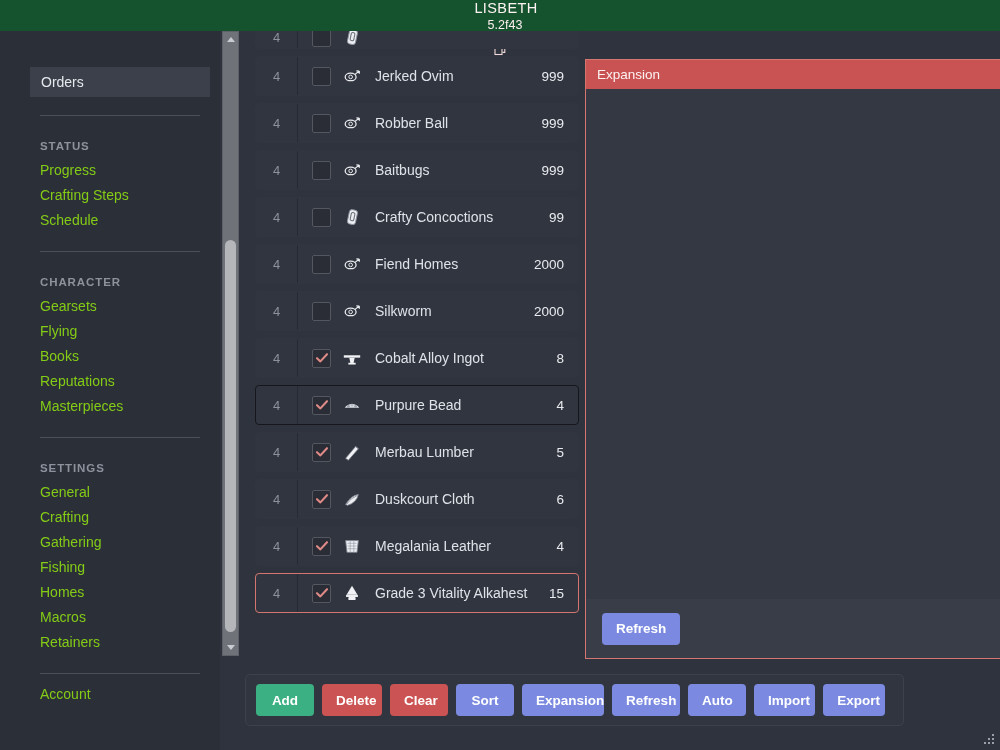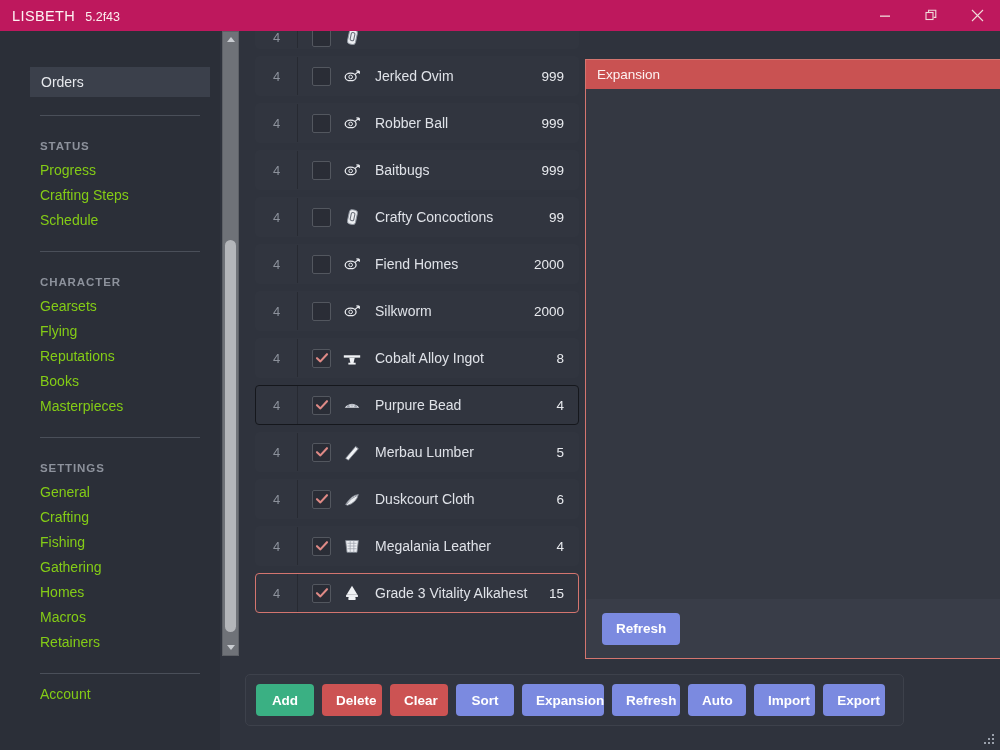--- a/index.html
+++ b/index.html
@@ -12,22 +12,22 @@
   }
   #app {
     position: relative;
     width: 1000px; height: 750px;
     background: #2f333d;
   }
 
   
   .titlebar {
     position: absolute; left: 0; top: 0; width: 1000px; height: 31px;
-    background: #be185d;
-    display: flex; align-items: center;
+    background: #14532d;
+    display: flex; align-items: center; flex-direction: column;
   }
   .tb-title {
     color: #fdf2f2; font-size: 14.5px; letter-spacing: .4px;
     margin-left: 12px; font-weight: 400;
   }
   .tb-ver {
     color: #fceeee; font-size: 12.5px; margin-left: 10px; margin-top: 2px;
   }
   .tb-spacer { flex: 1; }
   .tb-btn {
@@ -227,32 +227,32 @@
       <div class="side-item">Progress</div>
       <div class="side-item">Crafting Steps</div>
       <div class="side-item">Schedule</div>
     </div>
     <div class="side-rule"></div>
 
     <div>
       <div class="side-head">CHARACTER</div>
       <div class="side-item">Gearsets</div>
       <div class="side-item">Flying</div>
+      <div class="side-item">Books</div>
       <div class="side-item">Reputations</div>
-      <div class="side-item">Books</div>
       <div class="side-item">Masterpieces</div>
     </div>
     <div class="side-rule"></div>
 
     <div>
       <div class="side-head">SETTINGS</div>
       <div class="side-item">General</div>
       <div class="side-item">Crafting</div>
+      <div class="side-item">Gathering</div>
       <div class="side-item">Fishing</div>
-      <div class="side-item">Gathering</div>
       <div class="side-item">Homes</div>
       <div class="side-item">Macros</div>
       <div class="side-item">Retainers</div>
     </div>
     <div class="side-rule"></div>
     <div class="side-gap"></div>
     <div class="side-item">Account</div>
   </div>
 
   <div class="vscroll">

